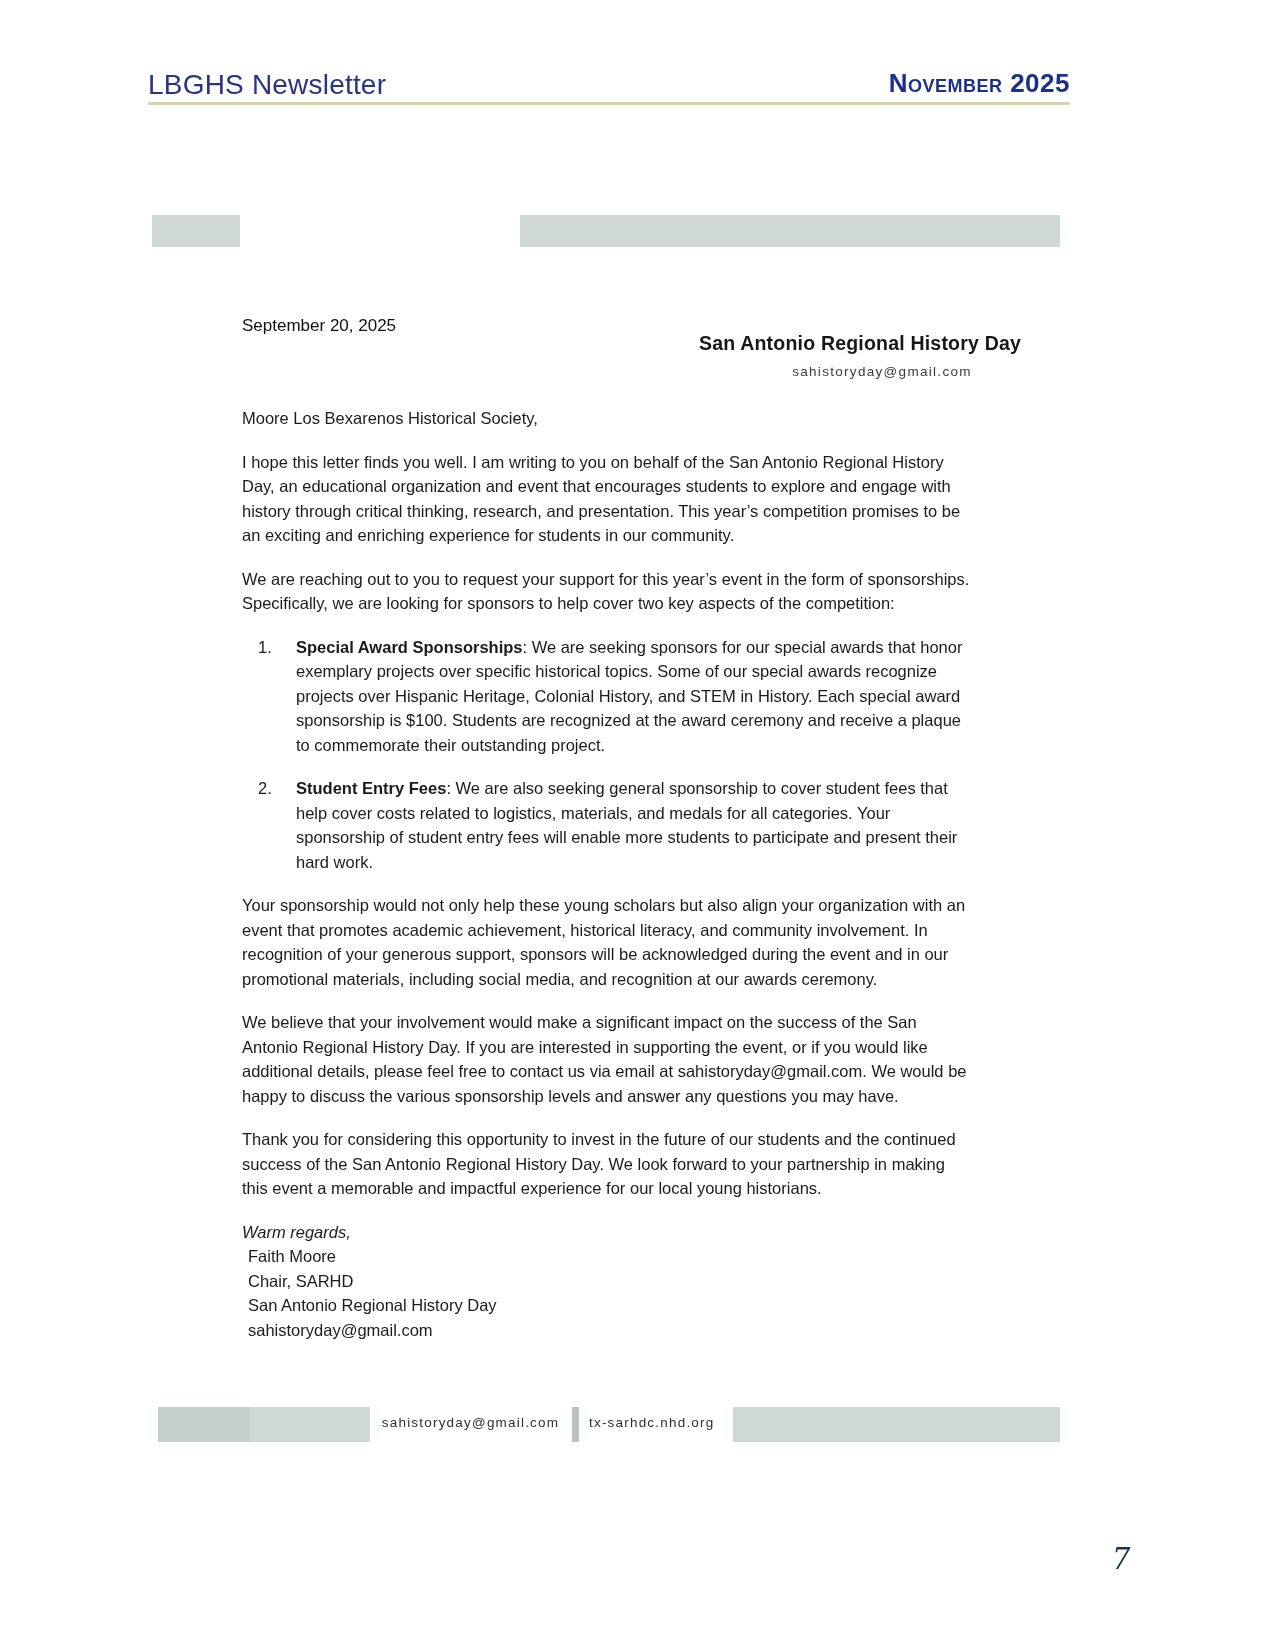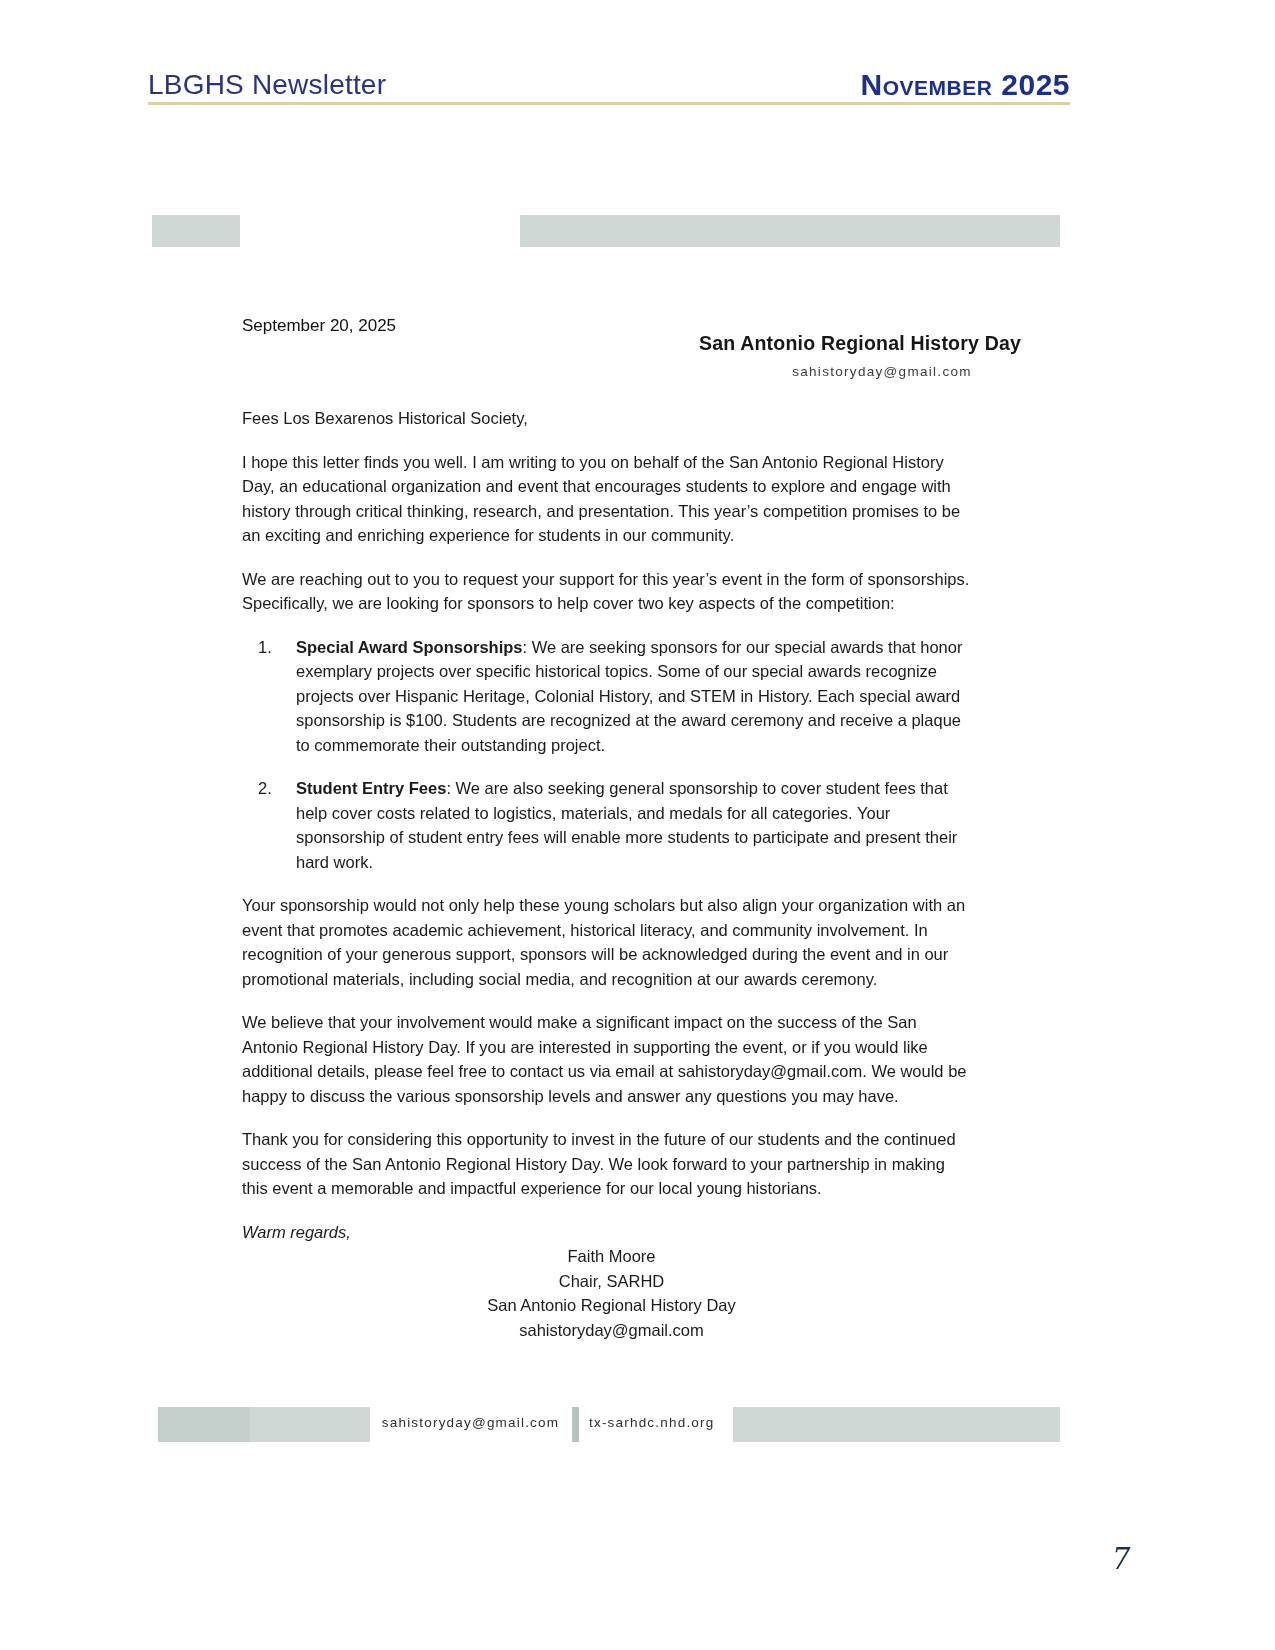--- a/index.html
+++ b/index.html
@@ -12,21 +12,21 @@
     color:#1b1b1b;
     overflow:hidden;
   }
   
   .nl-title{
     position:absolute;left:148px;top:69px;
     font-size:28px;font-weight:400;color:#2a3382;letter-spacing:.2px;
   }
   .nl-issue{
     position:absolute;right:205px;top:68px;
-    font-size:30px;font-weight:700;color:#1d2f8c;
+    font-size:26px;font-weight:700;color:#1d2f8c;
     font-variant:small-caps;letter-spacing:.5px;
   }
   .nl-rule{
     position:absolute;left:148px;top:102px;width:922px;height:3px;
     background:#d8d2a8;
   }
   
   .bar{position:absolute;background:#cfd8d5;}
   .bar-top-left{left:152px;top:215px;width:88px;height:32px;}
   .bar-top-right{left:520px;top:215px;width:540px;height:32px;}
@@ -56,21 +56,21 @@
   .letter-body{
     position:absolute;left:242px;top:406px;width:733px;
     font-size:16.5px;line-height:24.5px;color:#1b1b1b;
   }
   .letter-body p{margin:0 0 19px 0;}
   .list-item{display:flex;margin:0 0 19px 0;}
   .list-num{flex:0 0 54px;padding-left:16px;box-sizing:border-box;}
   .list-text{flex:1;}
   .bold{font-weight:700;}
   .closing{margin:0 0 0 0 !important;font-style:italic;}
-  .sig-line{margin-left:6px;text-align:center;}
+  .sig-line{margin-left:6px;}
   
   .bar-foot-a{left:158px;top:1407px;width:92px;height:35px;background:#c5cfcc;}
   .bar-foot-b{left:250px;top:1407px;width:120px;height:35px;}
   .bar-foot-divider{left:572px;top:1407px;width:7px;height:35px;background:#b8c3c0;}
   .bar-foot-right{left:733px;top:1407px;width:327px;height:35px;}
   .foot-email{
     position:absolute;left:368px;top:1415px;width:205px;text-align:center;
     font-size:13.5px;color:#2f2f2f;letter-spacing:1.2px;
   }
   .foot-site{
@@ -97,21 +97,21 @@
   <div class="bar bar-top-right"></div>
 
 
   <div class="letter-date">September 20, 2025</div>
   <div class="sender-block">
     <div class="sender-name">San Antonio Regional History Day</div>
     <div class="sender-email">sahistoryday@gmail.com</div>
   </div>
 
   <div class="letter-body">
-    <p>Fees Los Bexarenos Historical Society,</p>
+    <p>Moore Los Bexarenos Historical Society,</p>
     <p>I hope this letter finds you well. I am writing to you on behalf of the San Antonio Regional History Day, an educational organization and event that encourages students to explore and engage with history through critical thinking, research, and presentation. This year’s competition promises to be an exciting and enriching experience for students in our community.</p>
     <p>We are reaching out to you to request your support for this year’s event in the form of sponsorships. Specifically, we are looking for sponsors to help cover two key aspects of the competition:</p>
 
     <div class="list-item">
       <div class="list-num">1.</div>
       <div class="list-text"><span class="bold">Special Award Sponsorships</span><span>: We are seeking sponsors for our special awards that honor exemplary projects over specific historical topics. Some of our special awards recognize projects over Hispanic Heritage, Colonial History, and STEM in History. Each special award sponsorship is $100. Students are recognized at the award ceremony and receive a plaque to commemorate their outstanding project.</span></div>
     </div>
 
     <div class="list-item">
       <div class="list-num">2.</div>

